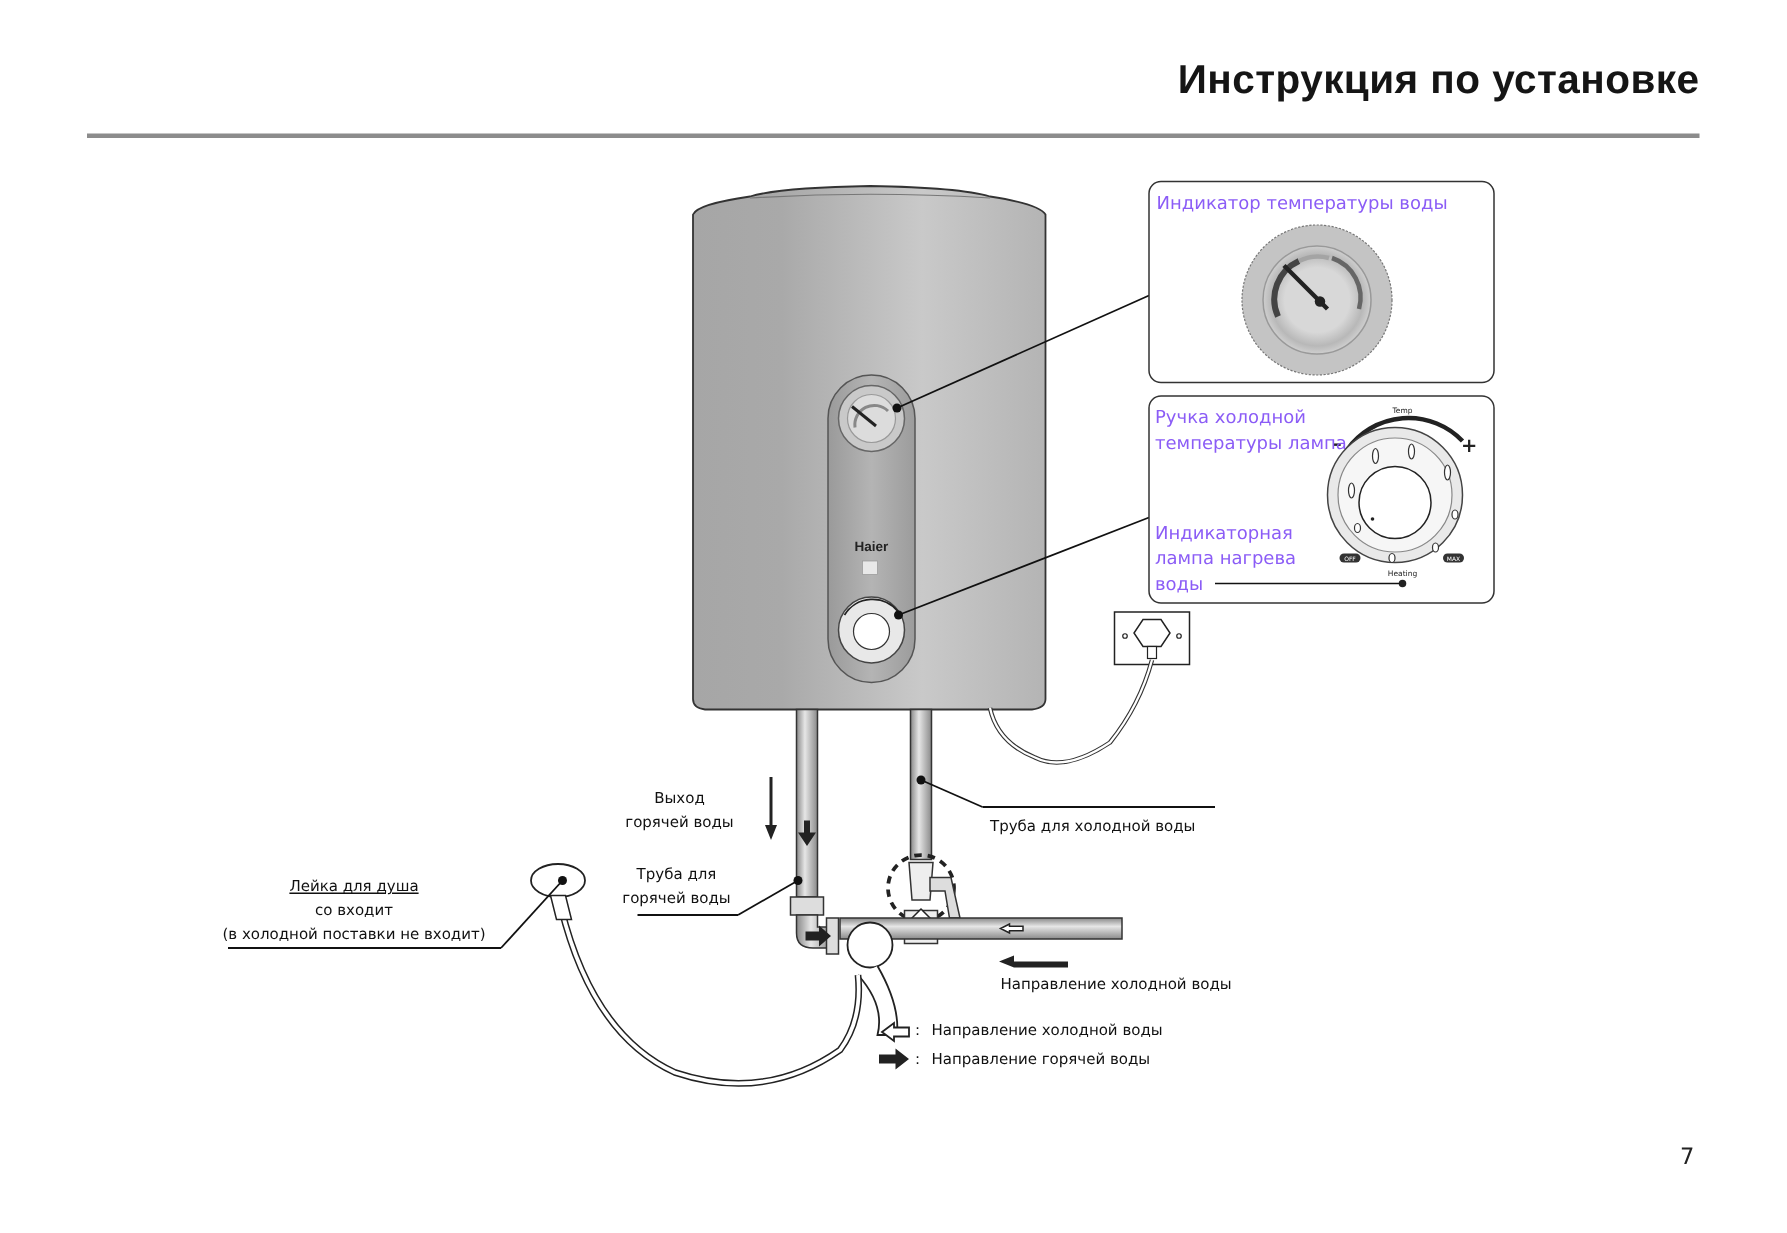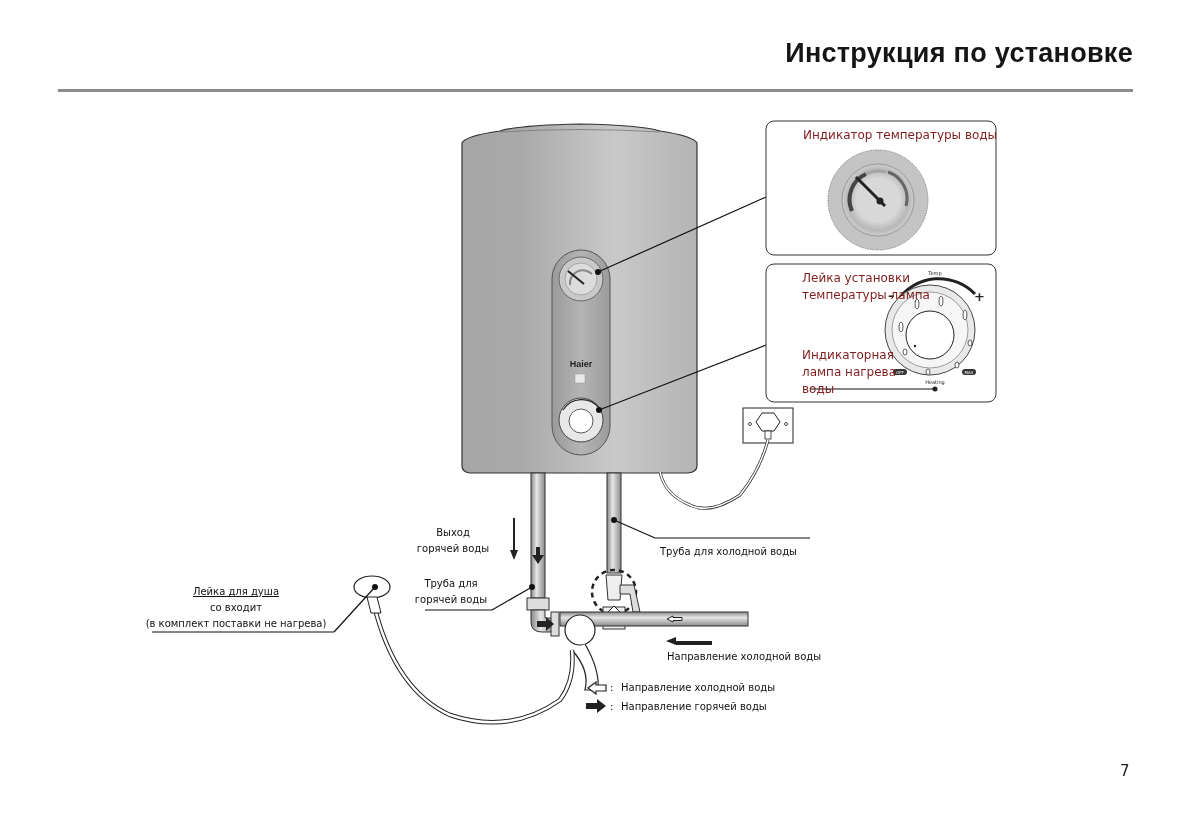--- a/index.html
+++ b/index.html
@@ -1,21 +1,21 @@
 <!DOCTYPE html>
 <html><head>
 <meta charset="utf-8">
 <style>
   html,body{margin:0;padding:0;background:#fff;}
   body{width:1191px;height:822px;position:relative;overflow:hidden;font-family:"DejaVu Sans",sans-serif;color:#111;}
   .title{position:absolute;right:58px;top:38px;font-family:"Liberation Sans",sans-serif;font-weight:bold;font-size:27px;letter-spacing:0.3px;color:#151515;}
   .rule{position:absolute;left:58px;top:89px;width:1075px;height:3px;background:#8c8c8c;}
   .lbl{position:absolute;font-size:10px;line-height:16px;color:#111;white-space:nowrap;}
   .right{text-align:center;}
-  .box-lbl{position:absolute;font-size:12px;line-height:18px;color:#7f1d1d;white-space:nowrap;margin-left:32px;}
+  .box-lbl{position:absolute;font-size:12px;line-height:18px;color:#8b5cf6;white-space:nowrap;}
   .page-num{position:absolute;left:1120px;top:762px;font-size:15px;color:#222;}
   svg{position:absolute;left:0;top:0;}
   .tiny{font-size:5px;fill:#222;font-family:"DejaVu Sans",sans-serif;}
 </style>
 </head>
 <body>
 
 <div class="title">Инструкция по установке</div>
 <div class="rule"></div>
 
@@ -161,35 +161,35 @@
   <path d="M367 597 L377 597 L381 613 L371 613 Z" fill="#fff" stroke="#222" stroke-width="1"></path>
   <line x1="334" y1="632" x2="375" y2="587" stroke="#111" stroke-width="1.2"></line>
   <circle cx="375" cy="587" r="3" fill="#111"></circle>
   <line x1="152" y1="632" x2="334" y2="632" stroke="#111" stroke-width="1.2"></line>
 
   <path d="M588 688 L596 682 L596 685 L606 685 L606 691 L596 691 L596 694 Z" fill="#fff" stroke="#222" stroke-width="1.2"></path>
   <path d="M586 703 L597 703 L597 699 L606 706 L597 713 L597 709 L586 709 Z" fill="#222"></path>
 </svg>
 
 <div class="box-lbl" style="left:771px;top:126px;font-size:12px;">Индикатор температуры воды</div>
-<div class="box-lbl" style="left:770px;top:269px;">Лейка установки</div>
+<div class="box-lbl" style="left:770px;top:269px;">Ручка холодной</div>
 <div class="box-lbl" style="left:770px;top:286px;">температуры лампа</div>
 <div class="box-lbl" style="left:770px;top:346px;">Индикаторная</div>
 <div class="box-lbl" style="left:770px;top:363px;text-align:center;">лампа нагрева</div>
 <div class="box-lbl" style="left:770px;top:380px;">воды</div>
 
 <div class="lbl right" style="left:400px;width:106px;top:525px;">Выход</div>
 <div class="lbl right" style="left:400px;width:106px;top:541px;">горячей воды</div>
 <div class="lbl right" style="left:400px;width:102px;top:576px;">Труба для</div>
 <div class="lbl right" style="left:400px;width:102px;top:592px;">горячей воды</div>
 <div class="lbl" style="left:660px;top:544px;">Труба для холодной воды</div>
 
 <div class="lbl right" style="left:140px;width:192px;top:584px;text-decoration:underline;">Лейка для душа</div>
 <div class="lbl right" style="left:140px;width:192px;top:600px;">со входит</div>
-<div class="lbl right" style="left:140px;width:192px;top:616px;">(в комплект поставки не нагрева)</div>
+<div class="lbl right" style="left:140px;width:192px;top:616px;">(в холодной поставки не входит)</div>
 
 <div class="lbl" style="left:667px;top:649px;">Направление холодной воды</div>
 
 <div class="lbl" style="left:610px;top:680px;">:</div>
 <div class="lbl" style="left:621px;top:680px;">Направление холодной воды</div>
 <div class="lbl" style="left:610px;top:699px;">:</div>
 <div class="lbl" style="left:621px;top:699px;">Направление горячей воды</div>
 
 <div class="page-num">7</div>
 

